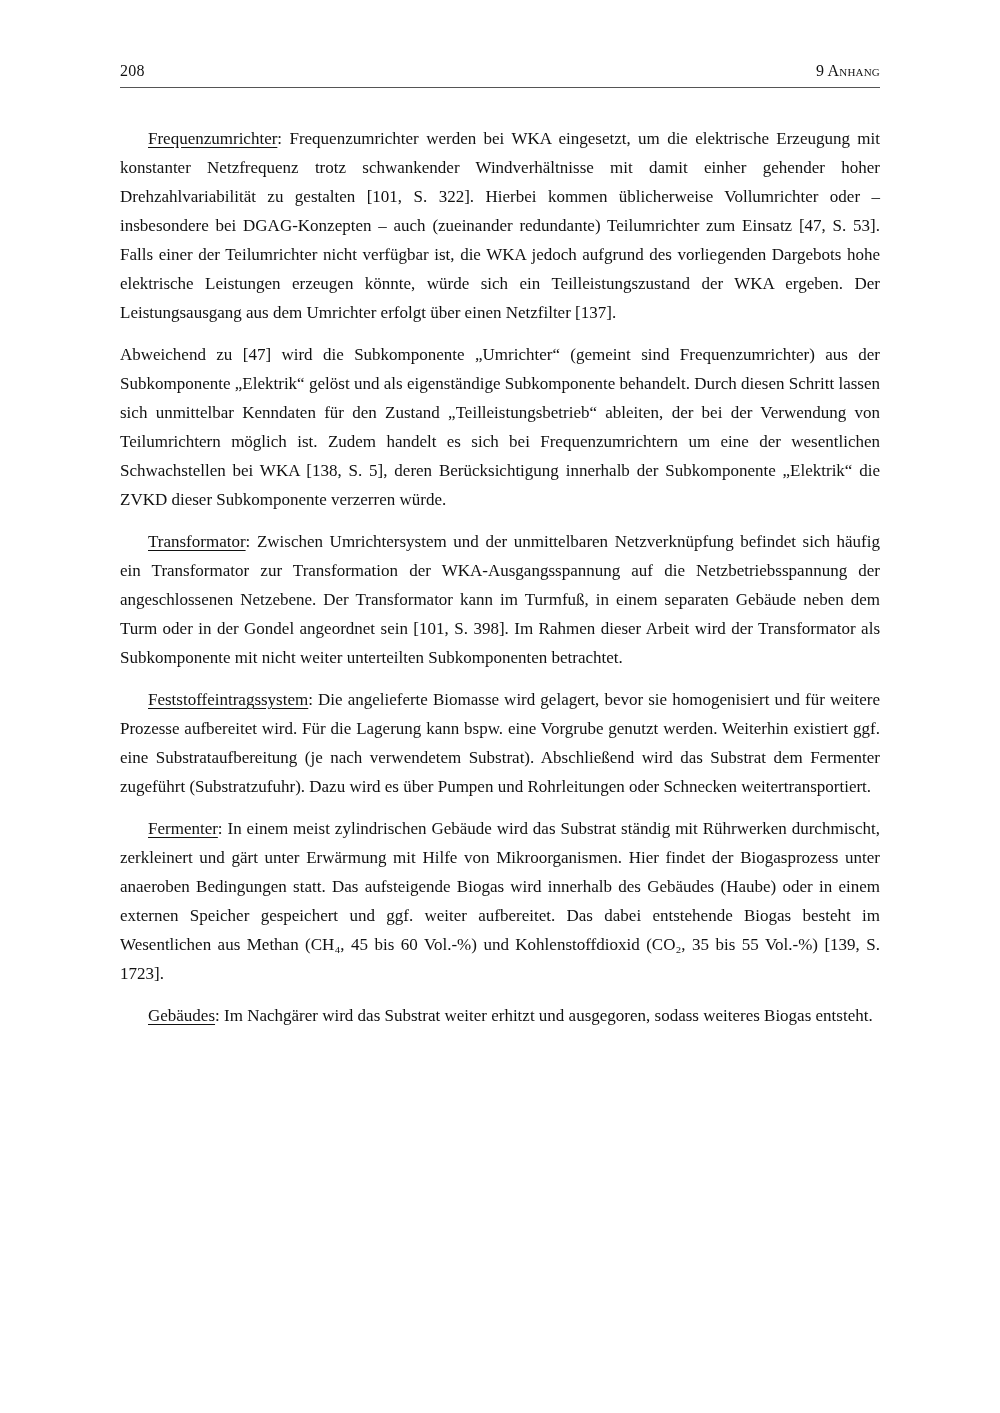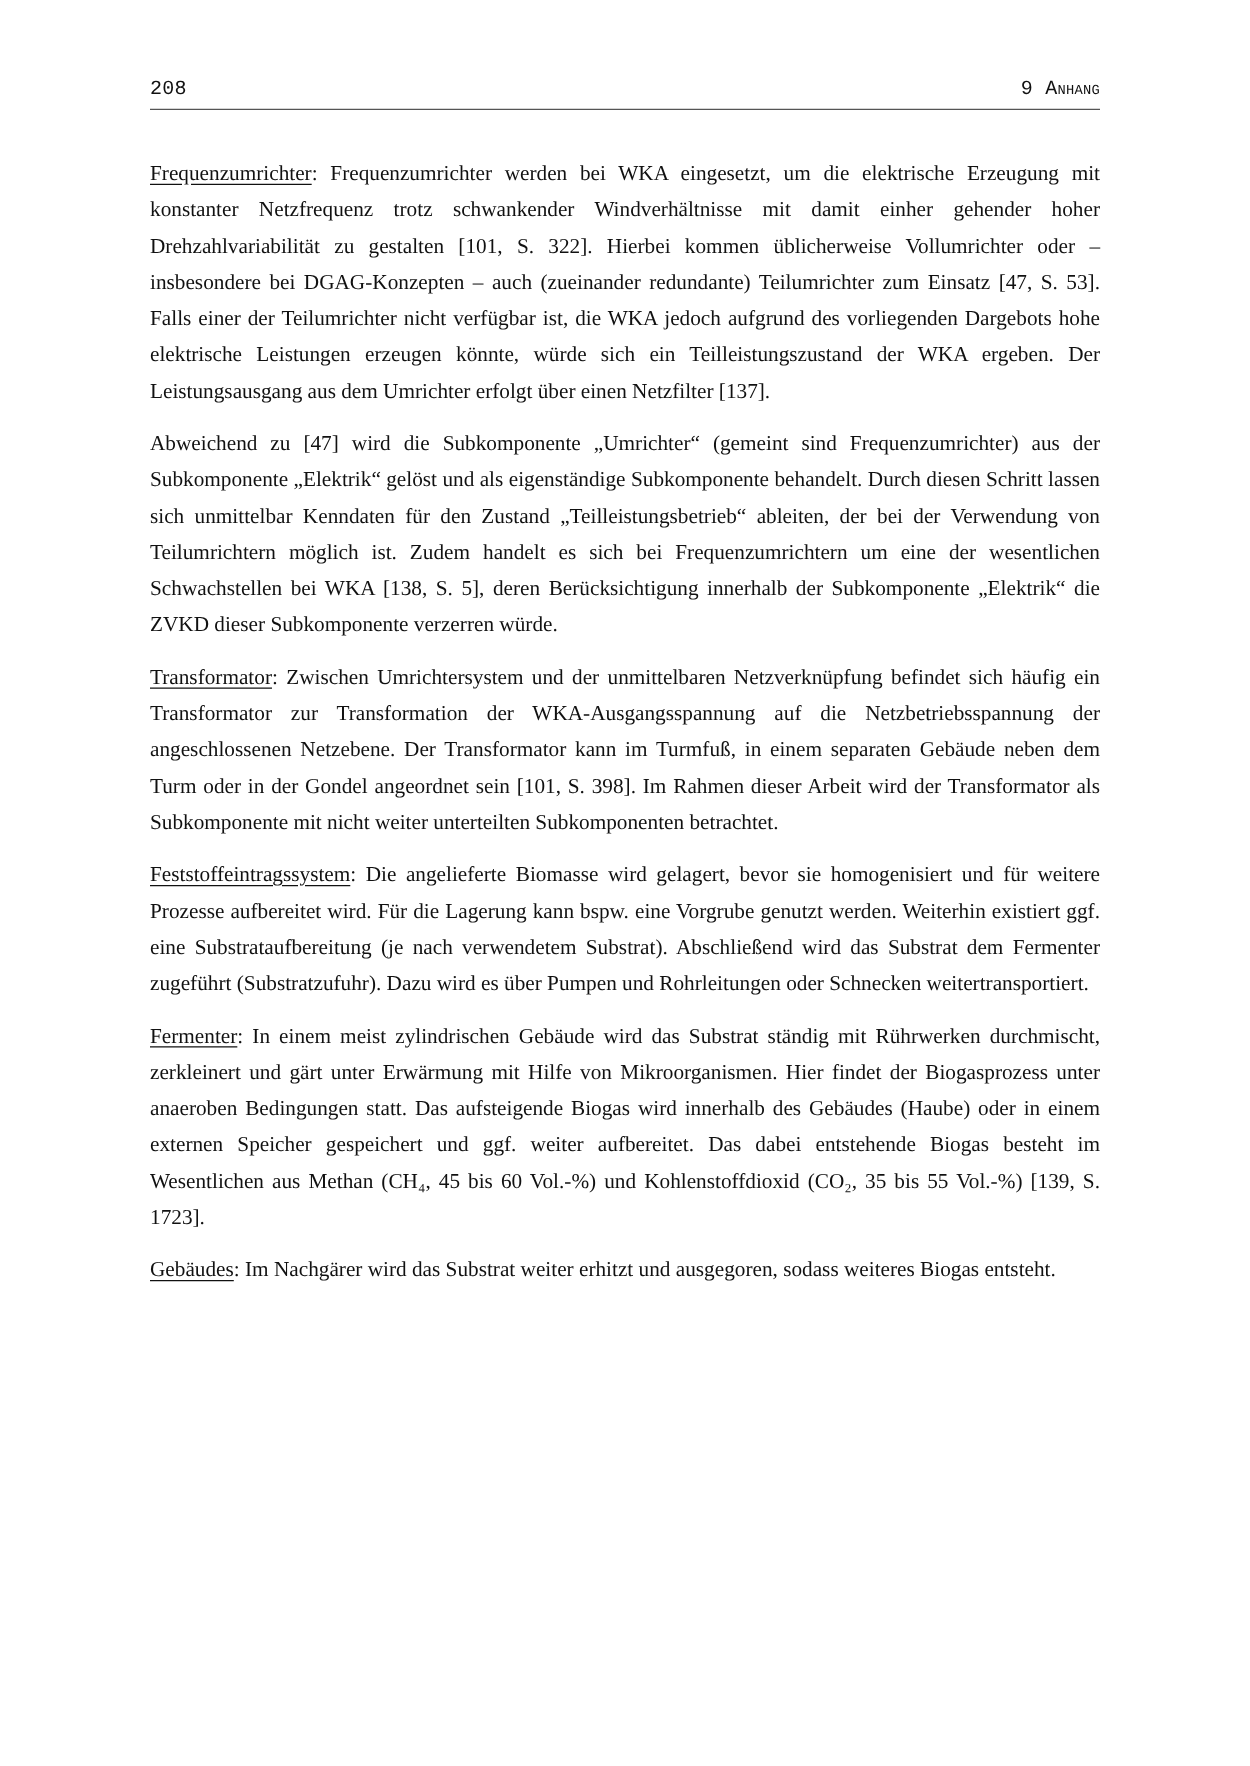--- a/index.html
+++ b/index.html
@@ -23,37 +23,37 @@
     background: #ffffff;
   }
   .page-header {
     display: flex;
     justify-content: space-between;
     align-items: baseline;
     font-size: 16px;
     letter-spacing: 0.2px;
     padding-bottom: 7px;
     border-bottom: 1px solid #555555;
-    font-family: Liberation Mono, monospace;
   }
   .page-header .chapter {
     font-variant: small-caps;
   }
   .page-body {
     margin-top: 36px;
   }
   p.para {
     font-size: 17px;
     line-height: 29px;
     text-align: justify;
     margin: 0 0 13px 0;
   }
   .lead {
     text-decoration: underline;
     text-underline-offset: 3px;
+    margin-left: 28px;
   }
   h2.section-heading {
     font-size: 18.5px;
     line-height: 26px;
     font-weight: bold;
     margin: 31px 0 27px 0;
   }
   h2.section-heading .heading-number {
     display: inline-block;
     margin-right: 26px;

